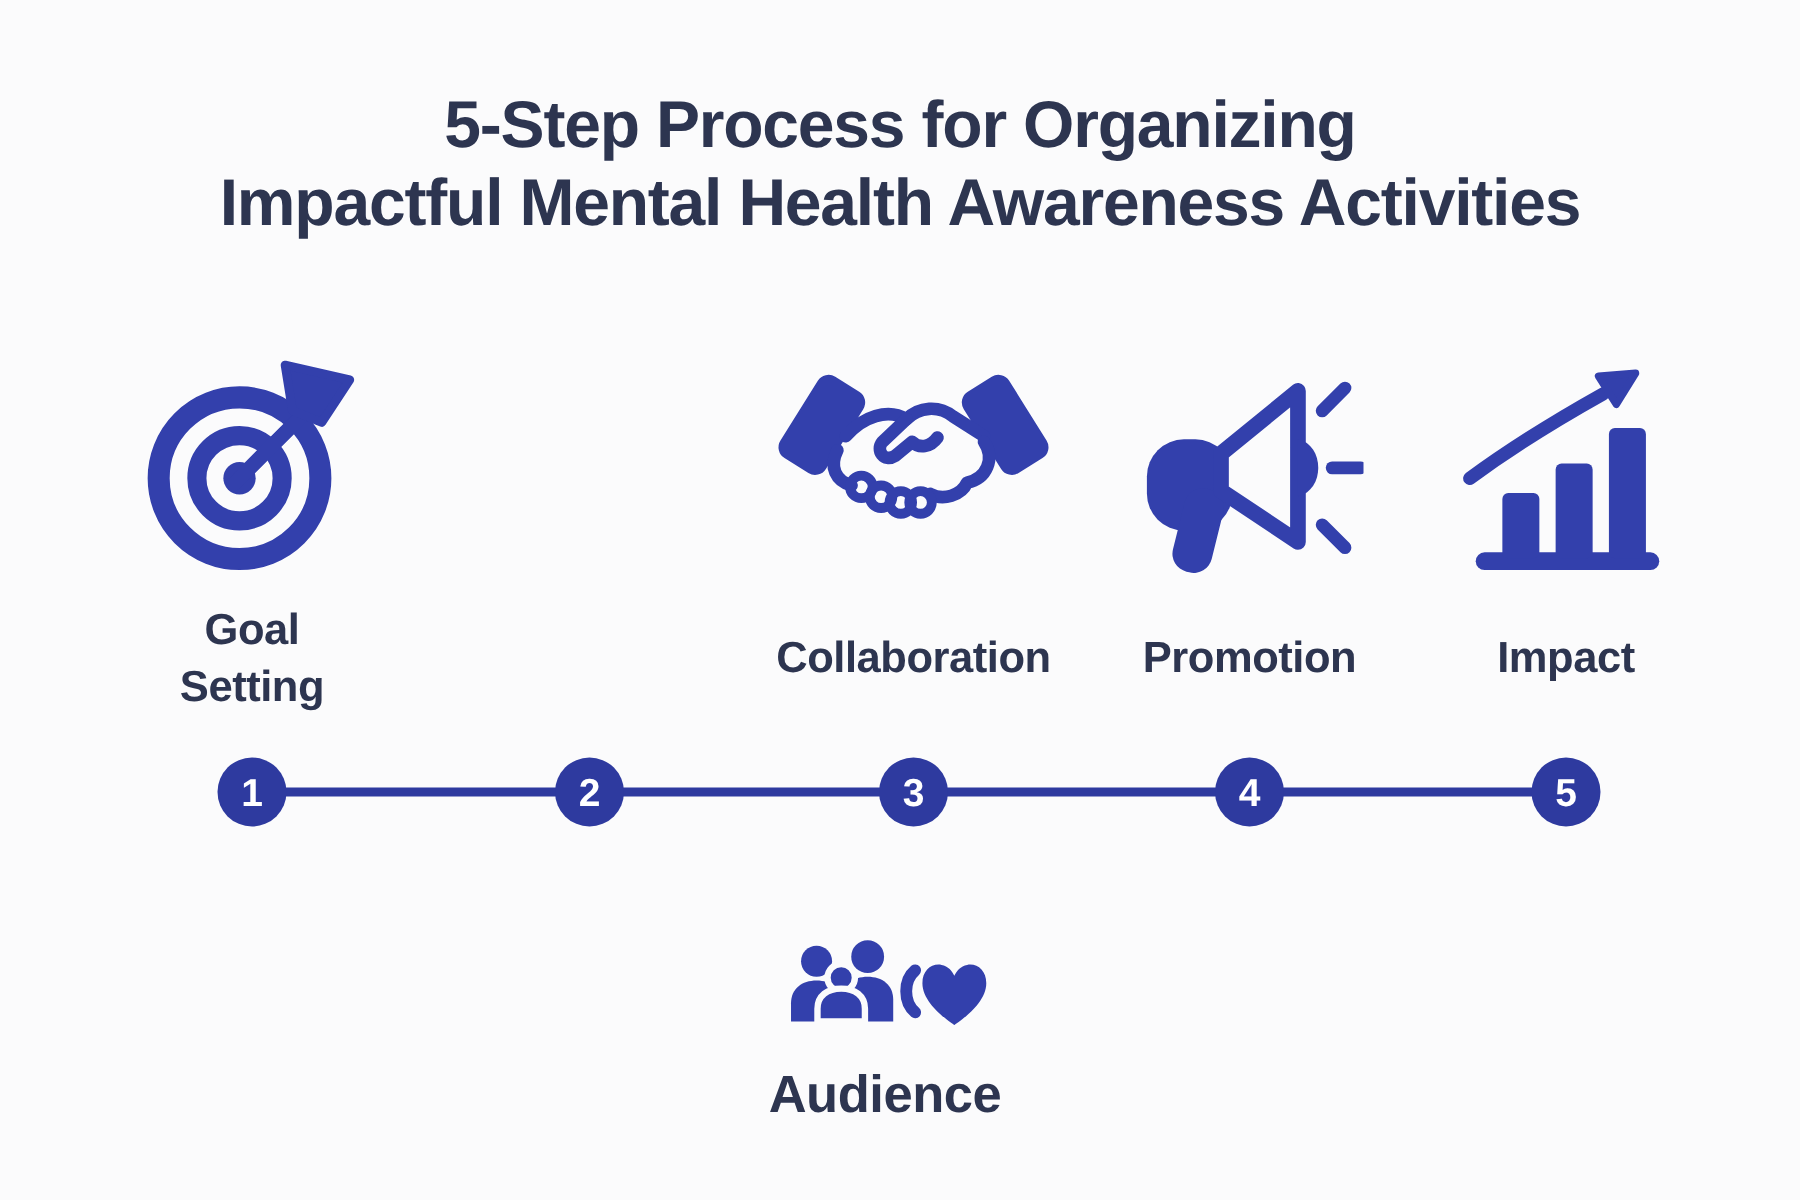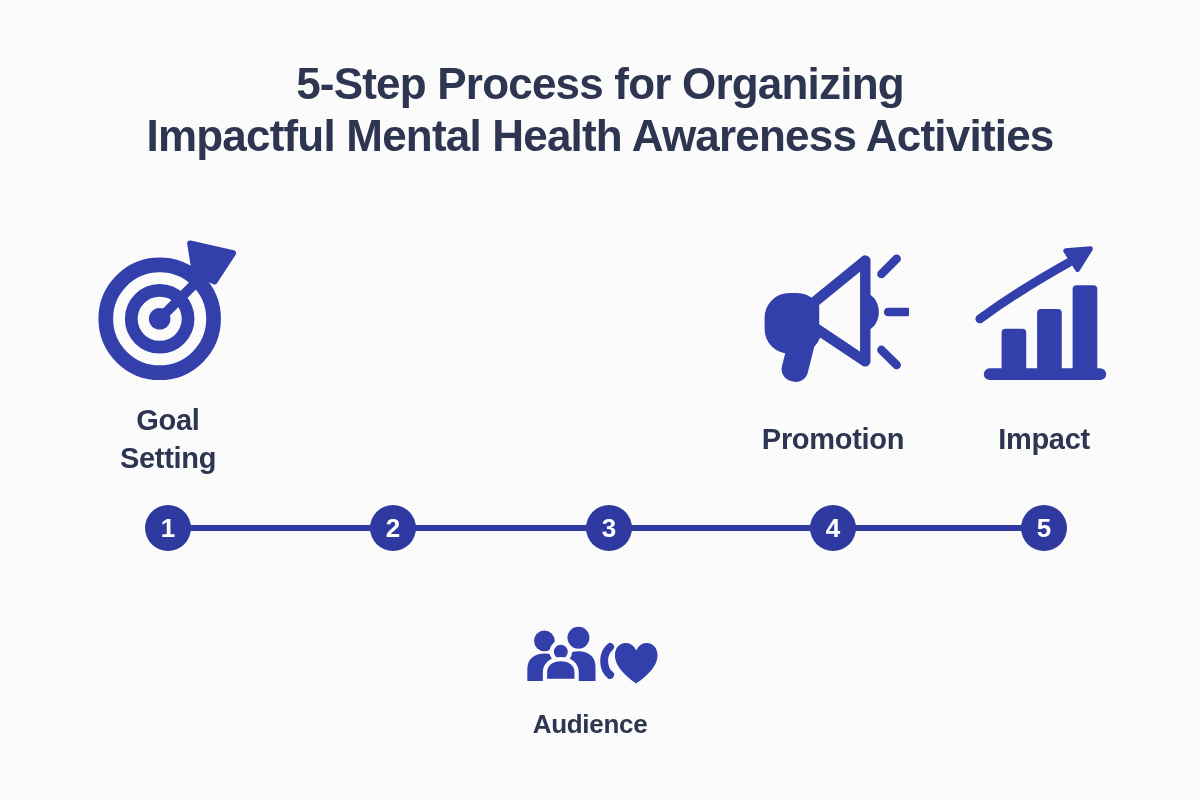--- a/index.html
+++ b/index.html
@@ -72,21 +72,21 @@
     text-align: center;
   }
   .footer-icon {
     height: 78px;
     display: flex;
     align-items: center;
     justify-content: center;
   }
   .footer-label {
     margin-top: 8px;
-    font-size: 26px;
+    font-size: 35px;
     font-weight: 700;
     color: #2d3550;
     line-height: 1.28;
     letter-spacing: -0.3px;
   }
   svg { display: block; }
 </style>
 </head>
 <body>
 
@@ -107,20 +107,42 @@
         <path d="M102,38 L97,7 L141,17 L122,46 Z" fill="#3340ac" stroke="#3340ac" stroke-width="6" stroke-linejoin="round"></path>
       </svg>
     </div>
     <div class="step-label">
       <span>Goal</span>
       <span>Setting</span>
     </div>
   </div>
 
 
+  <div class="step" style="left:494px">
+    <div class="step-icon">
+      <svg width="188" height="141" viewBox="0 0 200 150">
+        <rect x="16" y="12" width="38" height="68" rx="9" fill="#3340ac" transform="rotate(32 35 46)"></rect>
+        <rect x="146" y="12" width="38" height="68" rx="9" fill="#3340ac" transform="rotate(-32 165 46)"></rect>
+        <g fill="none" stroke="#3340ac" stroke-linecap="round" stroke-linejoin="round">
+          <path d="M52,54 C64,40 82,34 95,42 C104,33 118,32 128,40 L150,54" stroke-width="9"></path>
+          <path d="M95,42 L78,58 C73,64 79,73 87,68 L99,58 C104,63 112,62 117,55" stroke-width="9"></path>
+          <path d="M46,64 C40,76 45,86 56,89" stroke-width="9"></path>
+          <path d="M150,58 C158,70 152,84 138,87 C134,96 121,100 112,95" stroke-width="9"></path>
+          <circle cx="63" cy="90" r="8" stroke-width="7"></circle>
+          <circle cx="77" cy="97" r="8" stroke-width="7"></circle>
+          <circle cx="91" cy="101" r="8" stroke-width="7"></circle>
+          <circle cx="105" cy="101" r="8" stroke-width="7"></circle>
+        </g>
+      </svg>
+    </div>
+    <div class="step-label">
+      <span>Collaboration</span>
+      <span></span>
+    </div>
+  </div>
 
   <div class="step" style="left:718px">
     <div class="step-icon">
       <svg width="152" height="152" viewBox="0 0 160 160">
         <rect x="8" y="62" width="60" height="64" rx="26" fill="#3340ac"></rect>
         <rect x="30" y="96" width="28" height="60" rx="13" fill="#3340ac" transform="rotate(14 44 126)"></rect>
         <path d="M60,72 L114,28 L114,134 L60,98 Z" fill="#fbfbfc" stroke="#3340ac" stroke-width="11" stroke-linejoin="round"></path>
         <path d="M114,62 C133,66 133,98 114,102 Z" fill="#3340ac"></path>
         <g stroke="#3340ac" stroke-width="9" stroke-linecap="round">
           <line x1="131" y1="42" x2="147" y2="26"></line>

